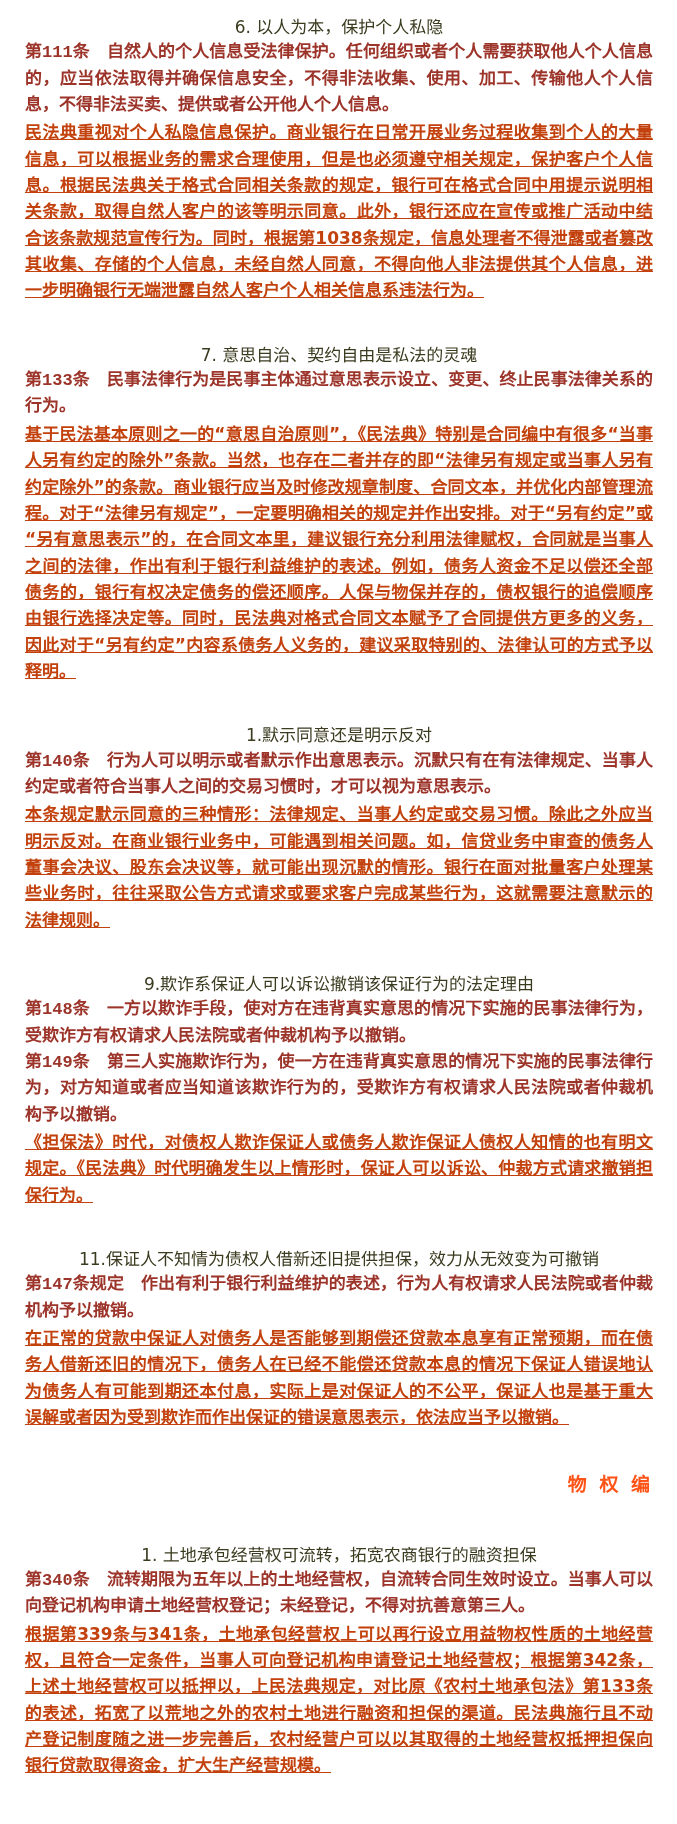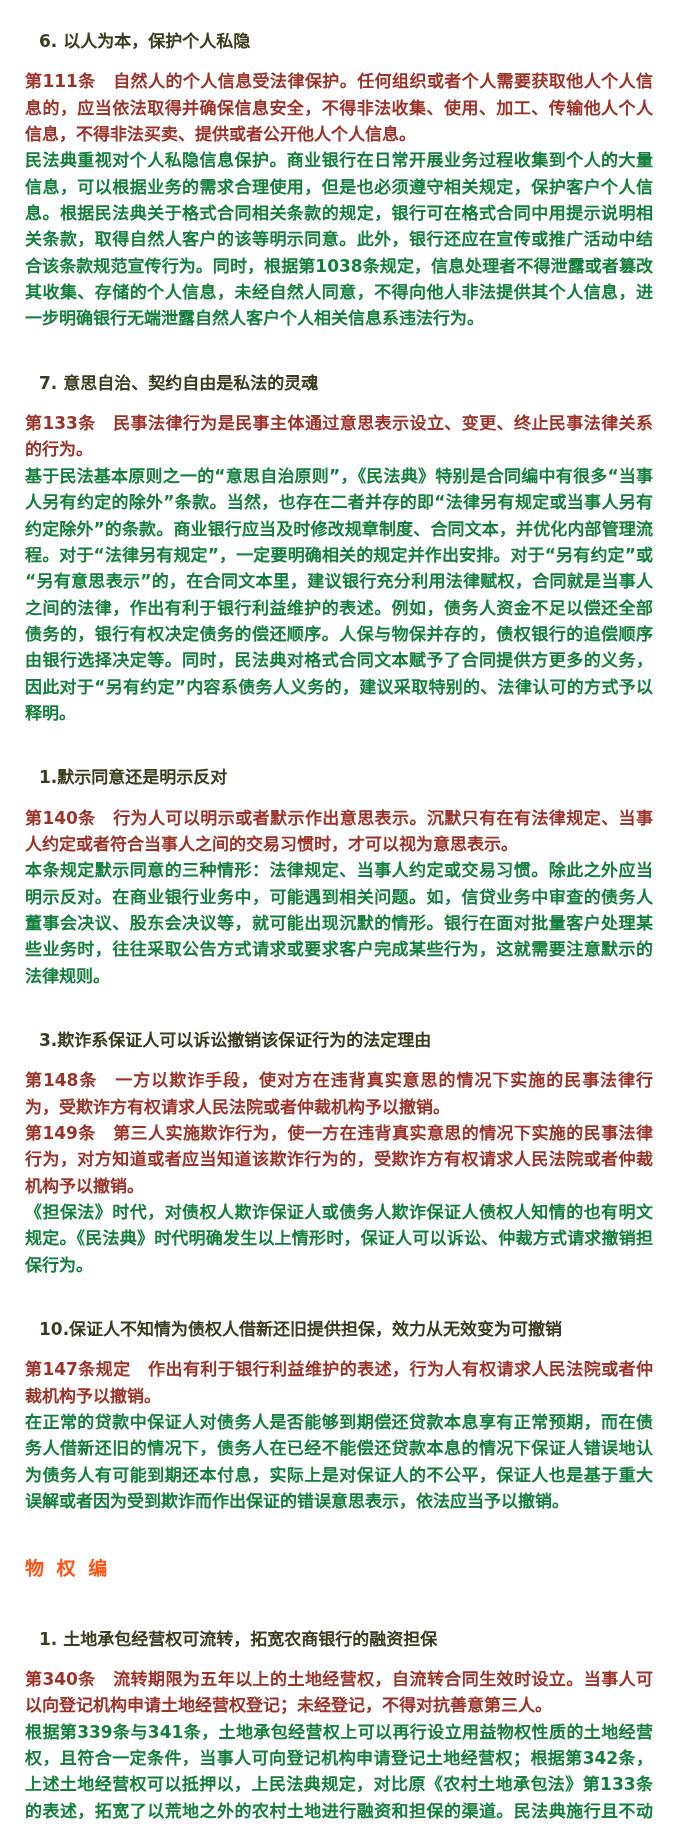--- a/index.html
+++ b/index.html
@@ -13,41 +13,41 @@
   .page {
     width: 677px;
     min-height: 1824px;
     box-sizing: border-box;
     background: #ffffff;
     padding: 14px 24px 40px 25px;
   }
   .section { margin: 0; }
   .section + .section { margin-top: 38px; }
   .section-heading {
-    margin: 14px;
+    margin: 0;
     font-size: 17px;
     line-height: 1.55;
-    font-weight: 700;
+    font-weight: 400;
     color: #3b3b20;
-    text-align: left;
+    text-align: center;
   }
   .para {
     margin: 0;
     font-size: 17px;
     line-height: 1.55;
     font-weight: 700;
     text-align: justify;
     text-justify: inter-ideograph;
     word-break: break-all;
   }
-  .article { color: #9c342a; }
-  .comment { color: #15803d; }
+  .article { color: #9c342a; font-family: Liberation Mono, monospace; }
+  .comment { color: #c2410c; text-decoration: underline; }
   .part-title {
     margin: 38px 0 46px 0;
-    text-align: left;
+    text-align: right;
     font-size: 19px;
     font-weight: 700;
     letter-spacing: 3px;
     color: #ff5418;
   }
 </style>
 </head>
 <body>
 
 <main class="page">
@@ -64,28 +64,28 @@
     <p class="para comment">基于民法基本原则之一的“意思自治原则”，《民法典》特别是合同编中有很多“当事人另有约定的除外”条款。当然，也存在二者并存的即“法律另有规定或当事人另有约定除外”的条款。商业银行应当及时修改规章制度、合同文本，并优化内部管理流程。对于“法律另有规定”，一定要明确相关的规定并作出安排。对于“另有约定”或“另有意思表示”的，在合同文本里，建议银行充分利用法律赋权，合同就是当事人之间的法律，作出有利于银行利益维护的表述。例如，债务人资金不足以偿还全部债务的，银行有权决定债务的偿还顺序。人保与物保并存的，债权银行的追偿顺序由银行选择决定等。同时，民法典对格式合同文本赋予了合同提供方更多的义务，因此对于“另有约定”内容系债务人义务的，建议采取特别的、法律认可的方式予以释明。</p>
   </section>
 
   <section class="section">
     <h3 class="section-heading">1.默示同意还是明示反对</h3>
     <p class="para article">第140条　行为人可以明示或者默示作出意思表示。沉默只有在有法律规定、当事人约定或者符合当事人之间的交易习惯时，才可以视为意思表示。</p>
     <p class="para comment">本条规定默示同意的三种情形：法律规定、当事人约定或交易习惯。除此之外应当明示反对。在商业银行业务中，可能遇到相关问题。如，信贷业务中审查的债务人董事会决议、股东会决议等，就可能出现沉默的情形。银行在面对批量客户处理某些业务时，往往采取公告方式请求或要求客户完成某些行为，这就需要注意默示的法律规则。</p>
   </section>
 
   <section class="section">
-    <h3 class="section-heading">3.欺诈系保证人可以诉讼撤销该保证行为的法定理由</h3>
+    <h3 class="section-heading">9.欺诈系保证人可以诉讼撤销该保证行为的法定理由</h3>
     <p class="para article">第148条　一方以欺诈手段，使对方在违背真实意思的情况下实施的民事法律行为，受欺诈方有权请求人民法院或者仲裁机构予以撤销。</p>
     <p class="para article">第149条　第三人实施欺诈行为，使一方在违背真实意思的情况下实施的民事法律行为，对方知道或者应当知道该欺诈行为的，受欺诈方有权请求人民法院或者仲裁机构予以撤销。</p>
     <p class="para comment">《担保法》时代，对债权人欺诈保证人或债务人欺诈保证人债权人知情的也有明文规定。《民法典》时代明确发生以上情形时，保证人可以诉讼、仲裁方式请求撤销担保行为。</p>
   </section>
 
   <section class="section">
-    <h3 class="section-heading">10.保证人不知情为债权人借新还旧提供担保，效力从无效变为可撤销</h3>
+    <h3 class="section-heading">11.保证人不知情为债权人借新还旧提供担保，效力从无效变为可撤销</h3>
     <p class="para article">第147条规定　作出有利于银行利益维护的表述，行为人有权请求人民法院或者仲裁机构予以撤销。</p>
     <p class="para comment">在正常的贷款中保证人对债务人是否能够到期偿还贷款本息享有正常预期，而在债务人借新还旧的情况下，债务人在已经不能偿还贷款本息的情况下保证人错误地认为债务人有可能到期还本付息，实际上是对保证人的不公平，保证人也是基于重大误解或者因为受到欺诈而作出保证的错误意思表示，依法应当予以撤销。</p>
   </section>
 
   <div class="part-title">物 权 编</div>
 
   <section class="section">
     <h3 class="section-heading">1. 土地承包经营权可流转，拓宽农商银行的融资担保</h3>
     <p class="para article">第340条　流转期限为五年以上的土地经营权，自流转合同生效时设立。当事人可以向登记机构申请土地经营权登记；未经登记，不得对抗善意第三人。</p>
     <p class="para comment">根据第339条与341条，土地承包经营权上可以再行设立用益物权性质的土地经营权，且符合一定条件，当事人可向登记机构申请登记土地经营权；根据第342条，上述土地经营权可以抵押以，上民法典规定，对比原《农村土地承包法》第133条的表述，拓宽了以荒地之外的农村土地进行融资和担保的渠道。民法典施行且不动产登记制度随之进一步完善后，农村经营户可以以其取得的土地经营权抵押担保向银行贷款取得资金，扩大生产经营规模。</p>

